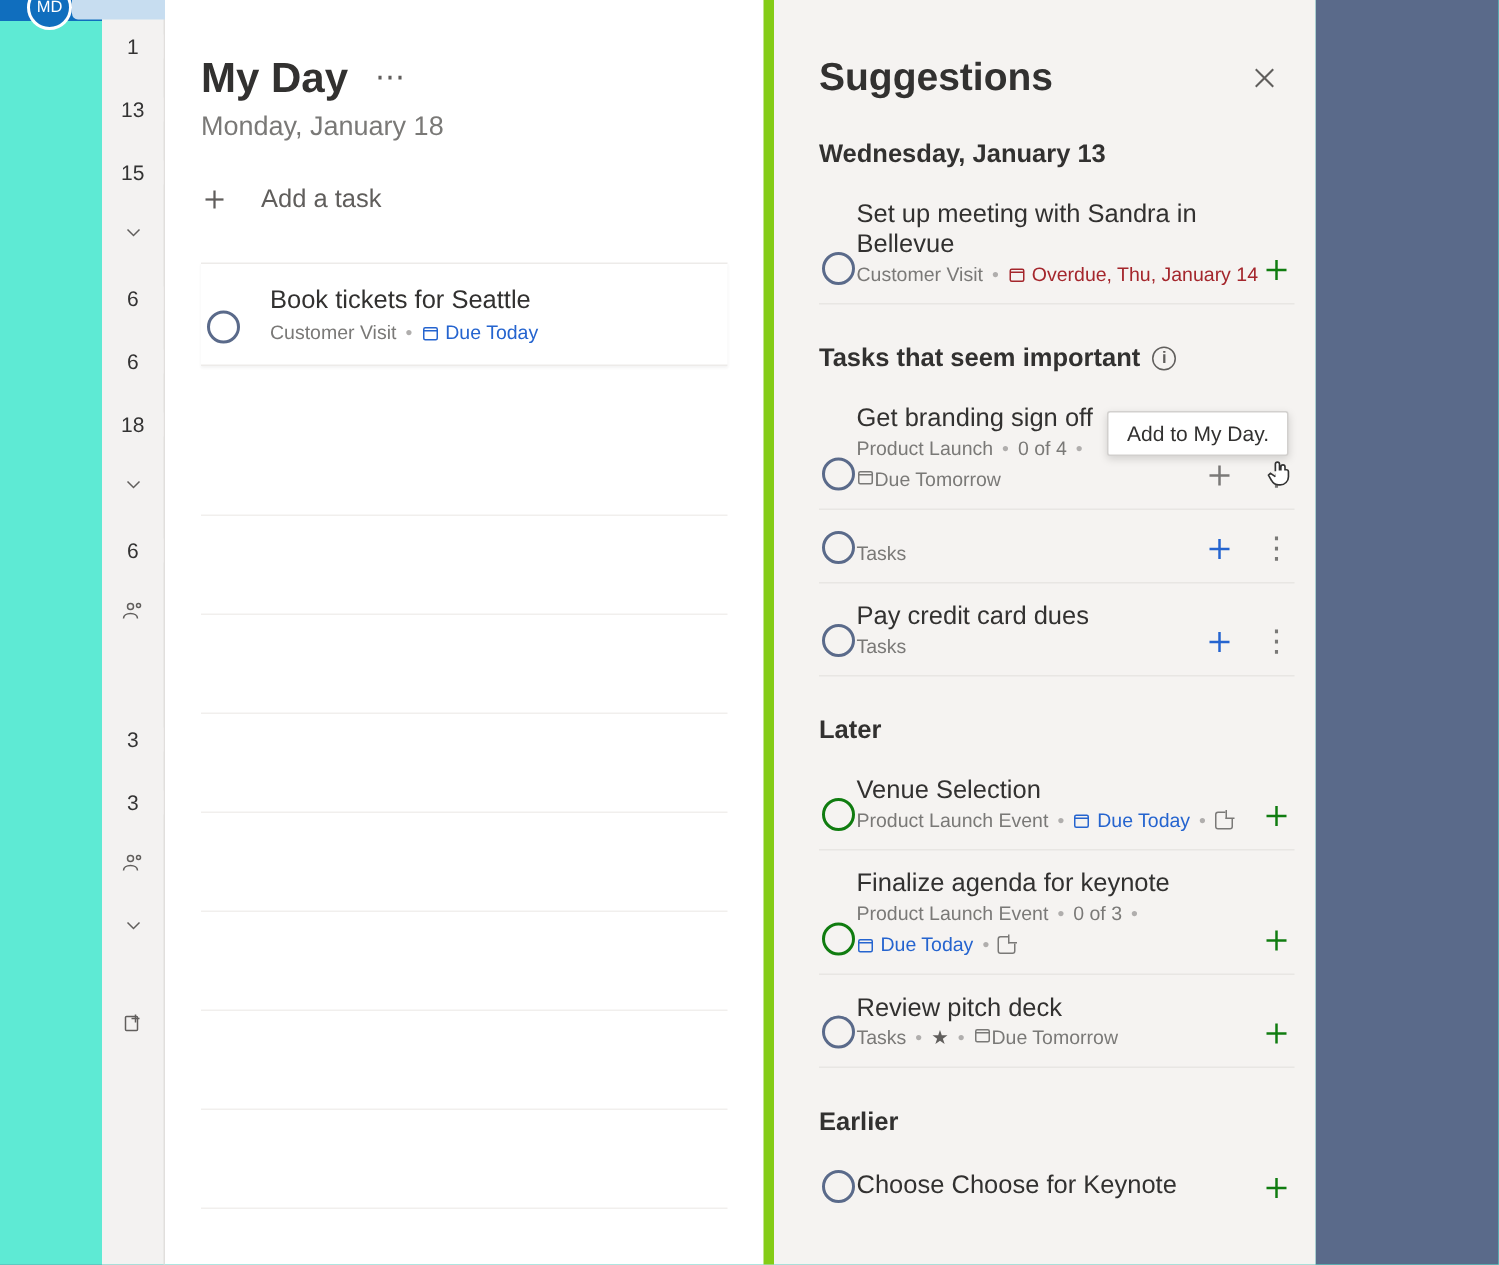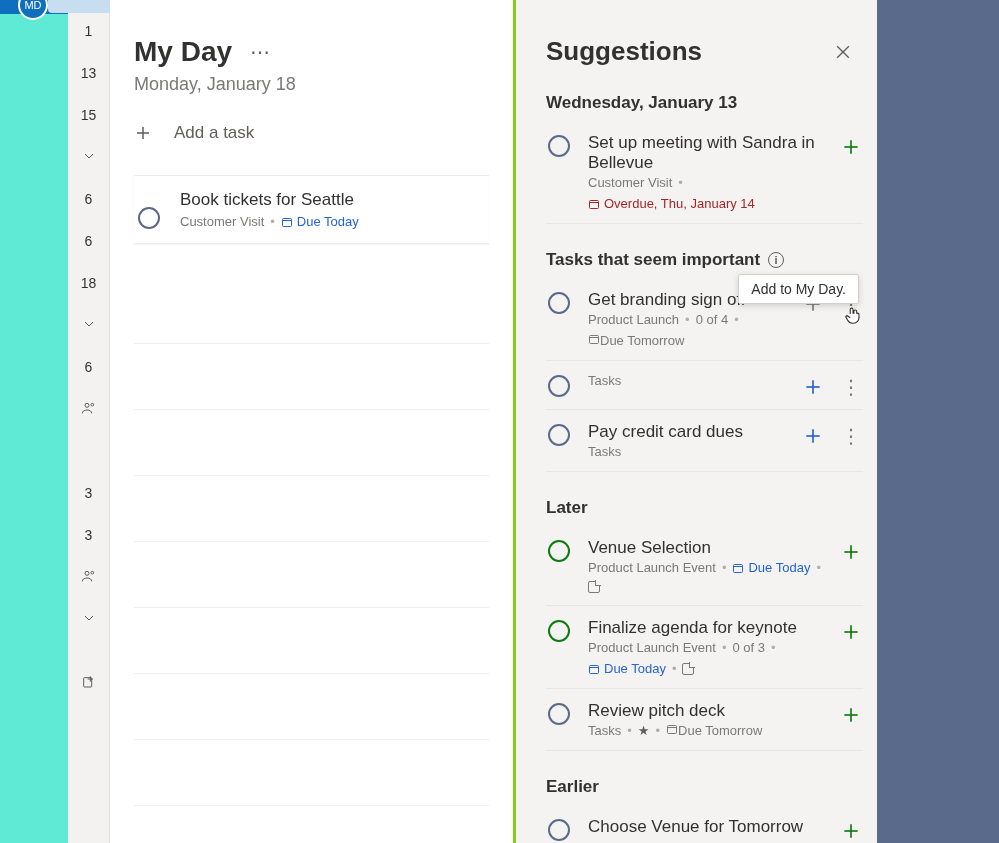--- a/index.html
+++ b/index.html
@@ -76,21 +76,21 @@
     justify-content:center;
     position:relative;
   }
   .thin-side .count { font-size:14px; color:#333; background:#f3f2f1; width:100%; text-align:center; }
   .thin-side svg{width:16px;height:16px;stroke:#605e5c;fill:none;stroke-width:1.5}
 
   
   .myday {
     width: 406px;
     background:#fff;
-    border-right:3px solid #84cc16;
+    border-right:7px solid #84cc16;
     padding: 36px 24px 0 24px;
     position:relative;
   }
   .myday-title-row{display:flex;align-items:center;gap:18px}
   .myday-title{font-size:28px;font-weight:600;color:#323130}
   .dots{color:#605e5c;font-size:20px;letter-spacing:2px;line-height:1}
   .myday-date{color:#7a7977;font-size:18px;margin-top:6px}
 
   .addtask-row{
     display:flex;align-items:center;gap:22px;
@@ -133,21 +133,21 @@
   }
   .sugg-title{font-size:26px;font-weight:700;color:#323130}
   .close-x{
     position:absolute;right:24px;top:42px;
     width:20px;height:20px;color:#605e5c;
   }
   .sugg-group-h{font-size:17px;font-weight:700;color:#323130;margin-top:26px;margin-bottom:8px;display:flex;align-items:center;gap:8px}
   .info-ic{width:16px;height:16px;border:1.5px solid #605e5c;border-radius:50%;display:inline-flex;align-items:center;justify-content:center;font-size:11px;color:#605e5c;font-style:normal}
 
   .sugg-item{
-    display:flex;align-items:flex-start;gap:18px;
+    display:flex;align-items:flex-end;gap:1px;
     padding:12px 2px;
     border-bottom:1px solid #e8e6e3;
     position:relative;
   }
   .sugg-item:last-child{border-bottom:none}
   .sugg-body{flex:1;min-width:0}
   .sugg-title-t{font-size:17px;color:#323130;margin-bottom:2px}
   .sugg-meta{font-size:13px;color:#7a7977;display:flex;align-items:center;gap:6px;flex-wrap:wrap}
   .action-col{display:flex;align-items:center;gap:18px;margin-top:4px}
   .big-plus{width:20px;height:20px;color:#2564cf}
@@ -488,21 +488,21 @@
                   <line x1="4" y1="12" x2="20" y2="12"></line>
                 </svg></span>
             </div>
           </div>
           <div class="sugg-group-h">
             <span>Earlier</span>
           </div>
           <div class="sugg-item">
             <div class="radio"></div>
             <div class="sugg-body">
-              <div class="sugg-title-t">Choose Venue for Tomorrow</div>
+              <div class="sugg-title-t">Choose Choose for Keynote</div>
               <div class="sugg-meta"></div>
             </div>
             <div class="action-col">
               <span class="big-plus green"><svg class="plus-svg" viewBox="0 0 24 24" width="20" height="20">
                   <line x1="12" y1="4" x2="12" y2="20"></line>
                   <line x1="4" y1="12" x2="20" y2="12"></line>
                 </svg></span>
             </div>
           </div>
         </div>

